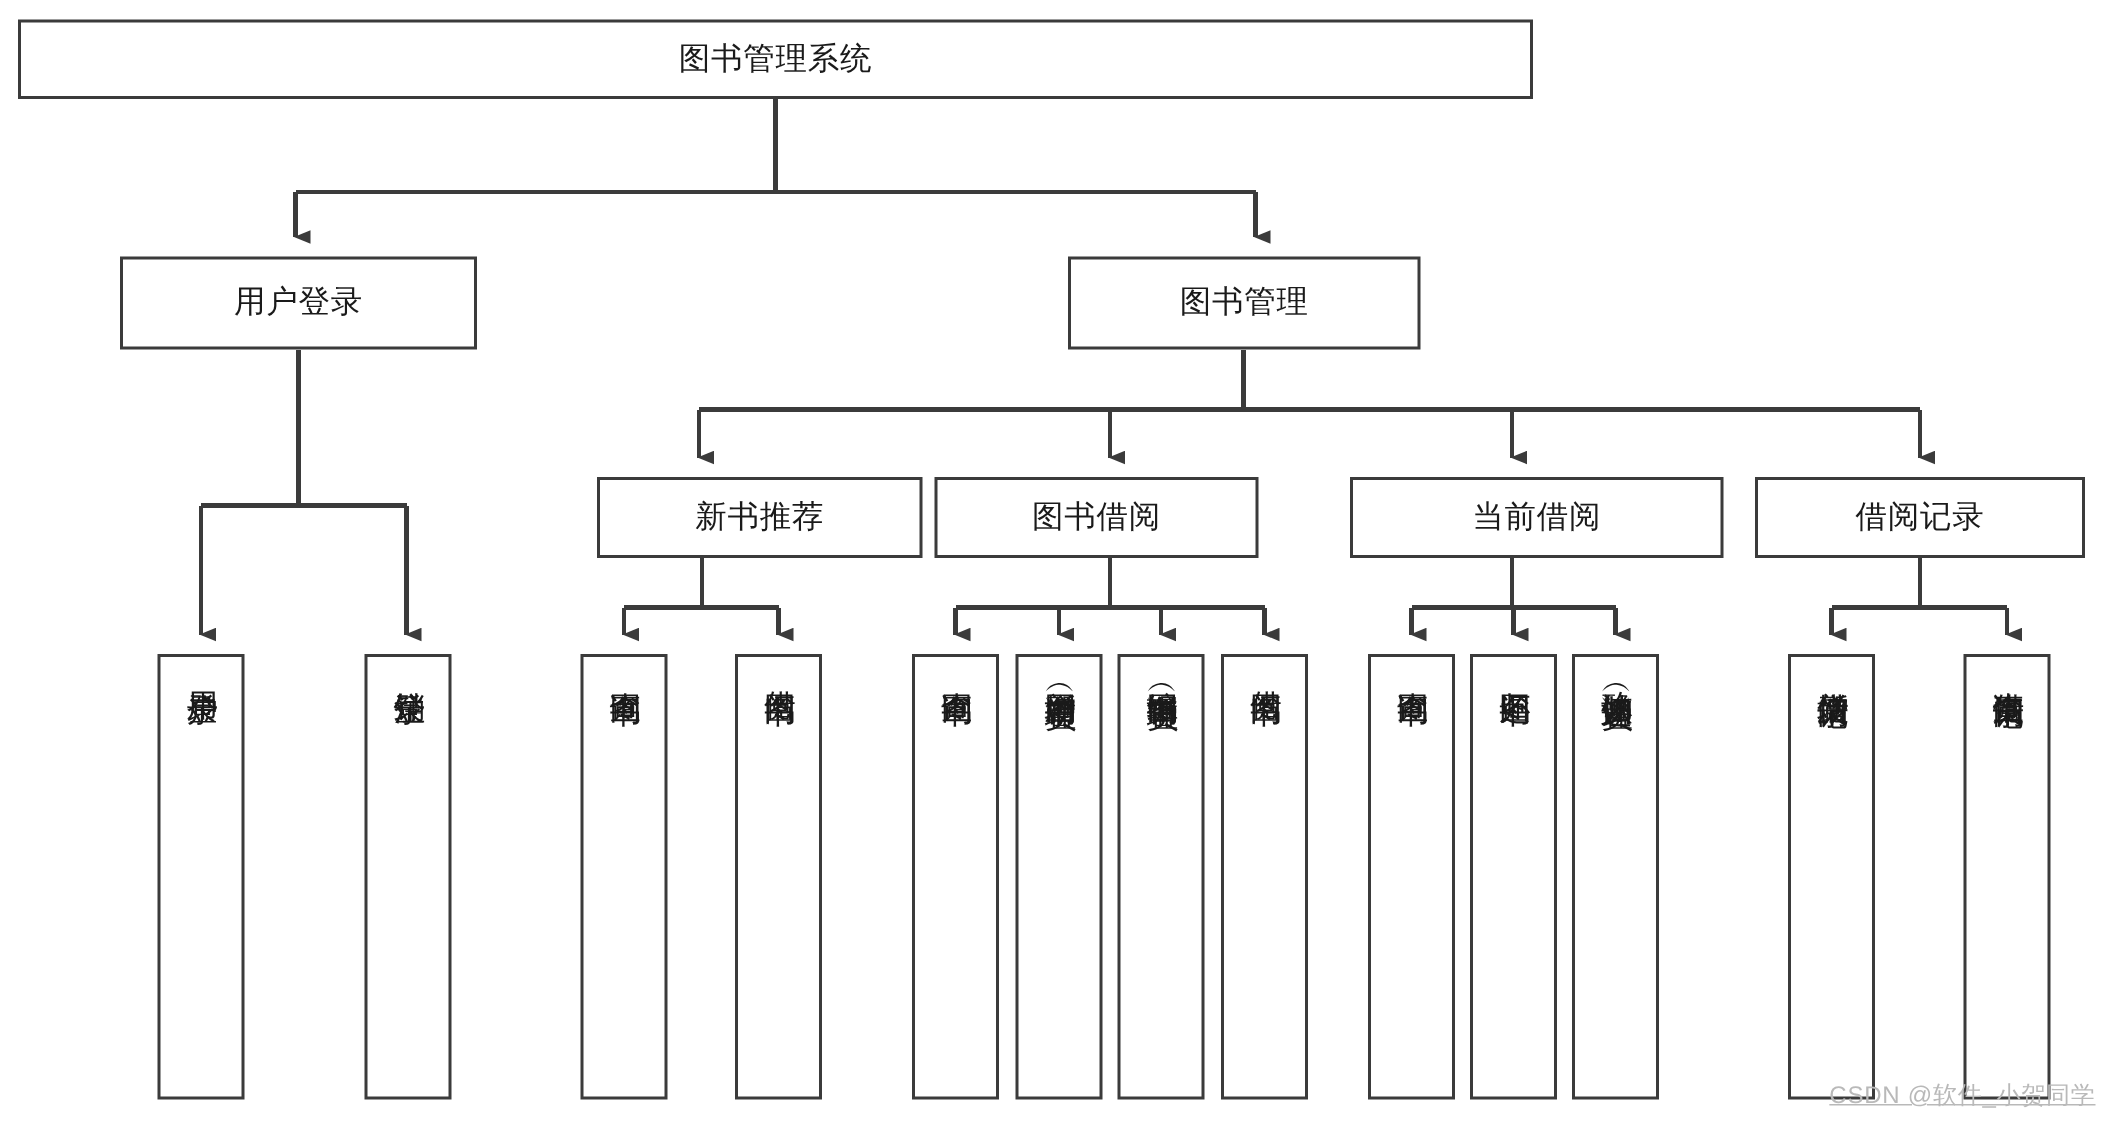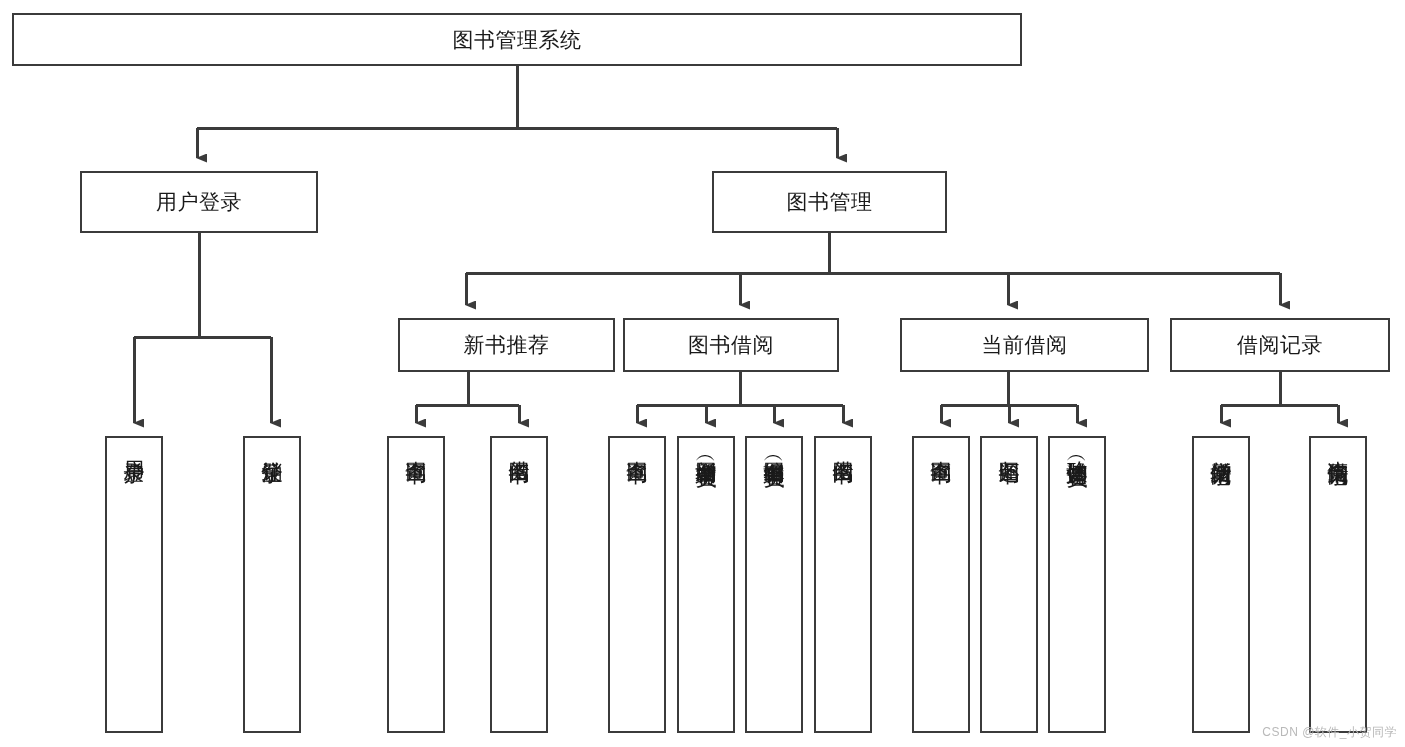--- a/index.html
+++ b/index.html
@@ -54,25 +54,26 @@
     font-size: 21px;
     line-height: 1.15;
     letter-spacing: 1px;
     white-space: nowrap;
     text-align: left;
   }
   .watermark {
     position: absolute;
     right: 8px;
     bottom: 6px;
-    font-size: 12px;
+    font-size: 16px;
     color: #b9b9b9;
     letter-spacing: 0.5px;
     white-space: nowrap;
     pointer-events: none;
+    text-decoration: underline;
   }
 </style>
 </head>
 <body>
 
 <div id="diagram-root">
 
   <svg id="diagram-svg" viewBox="0 0 1405 747" xmlns="http://www.w3.org/2000/svg">
     <defs>
       <marker id="arrowhead" markerWidth="10" markerHeight="11" refX="4.5" refY="10" orient="auto" markerUnits="userSpaceOnUse">

